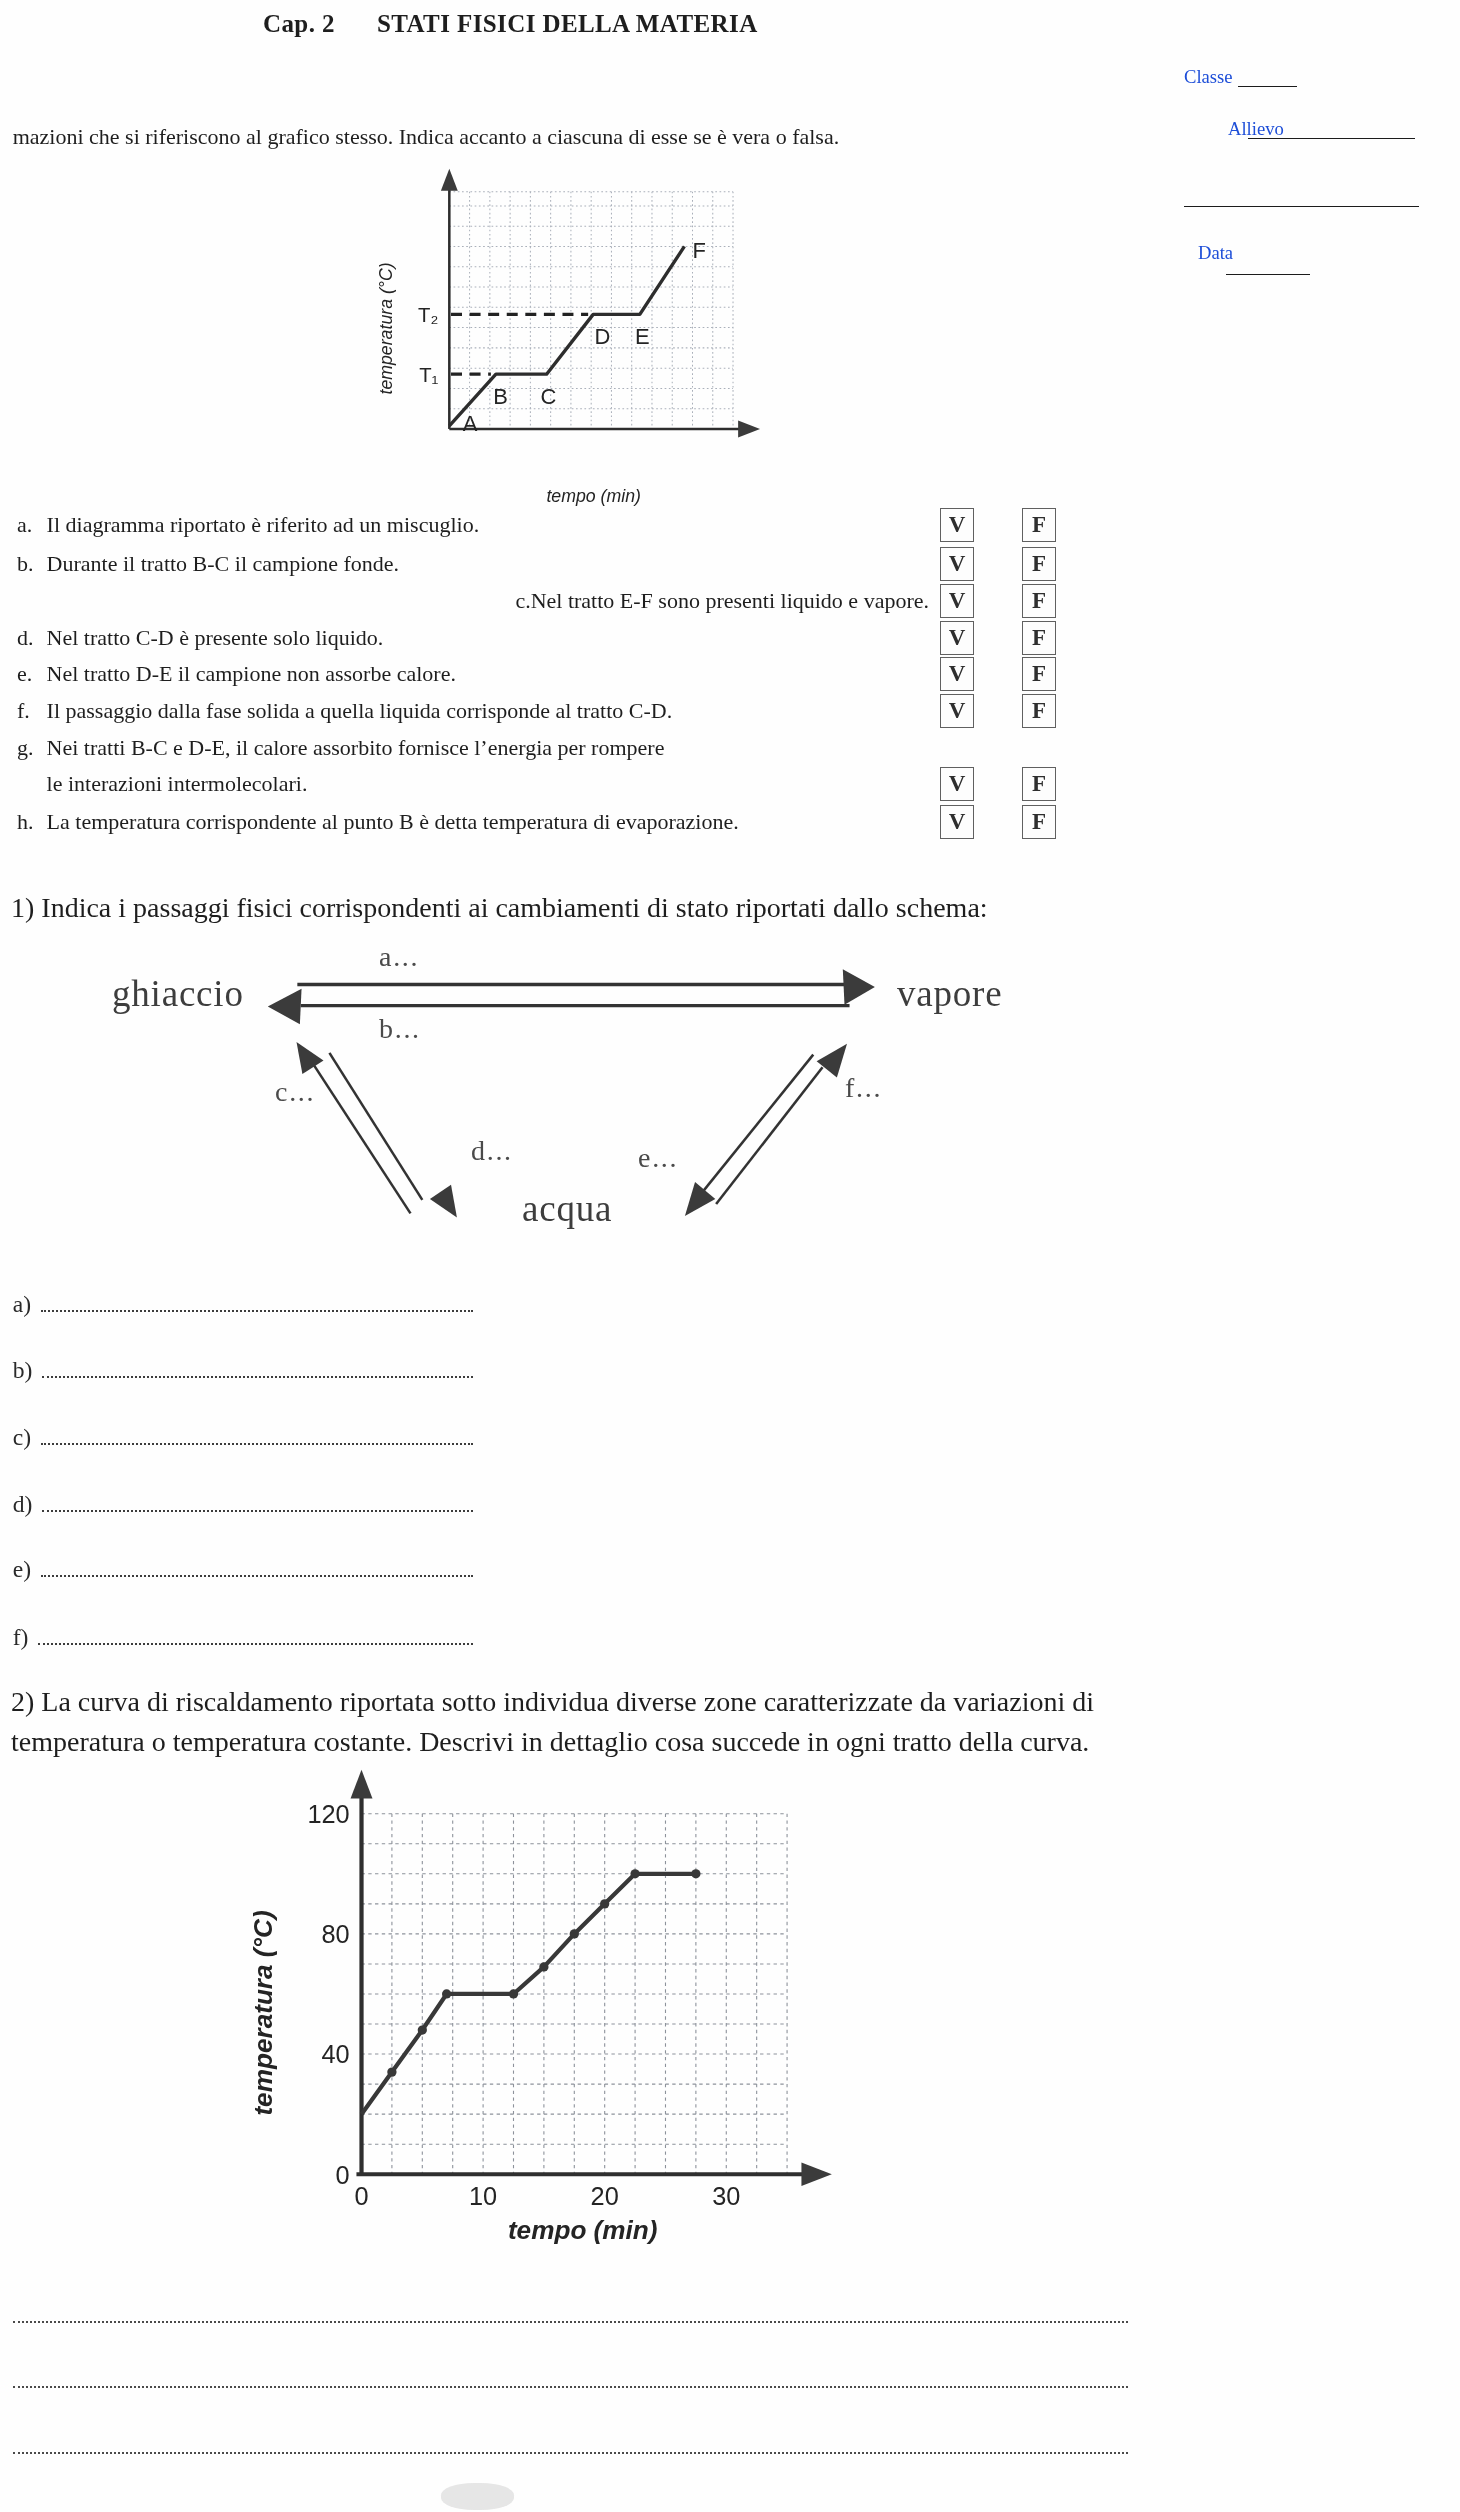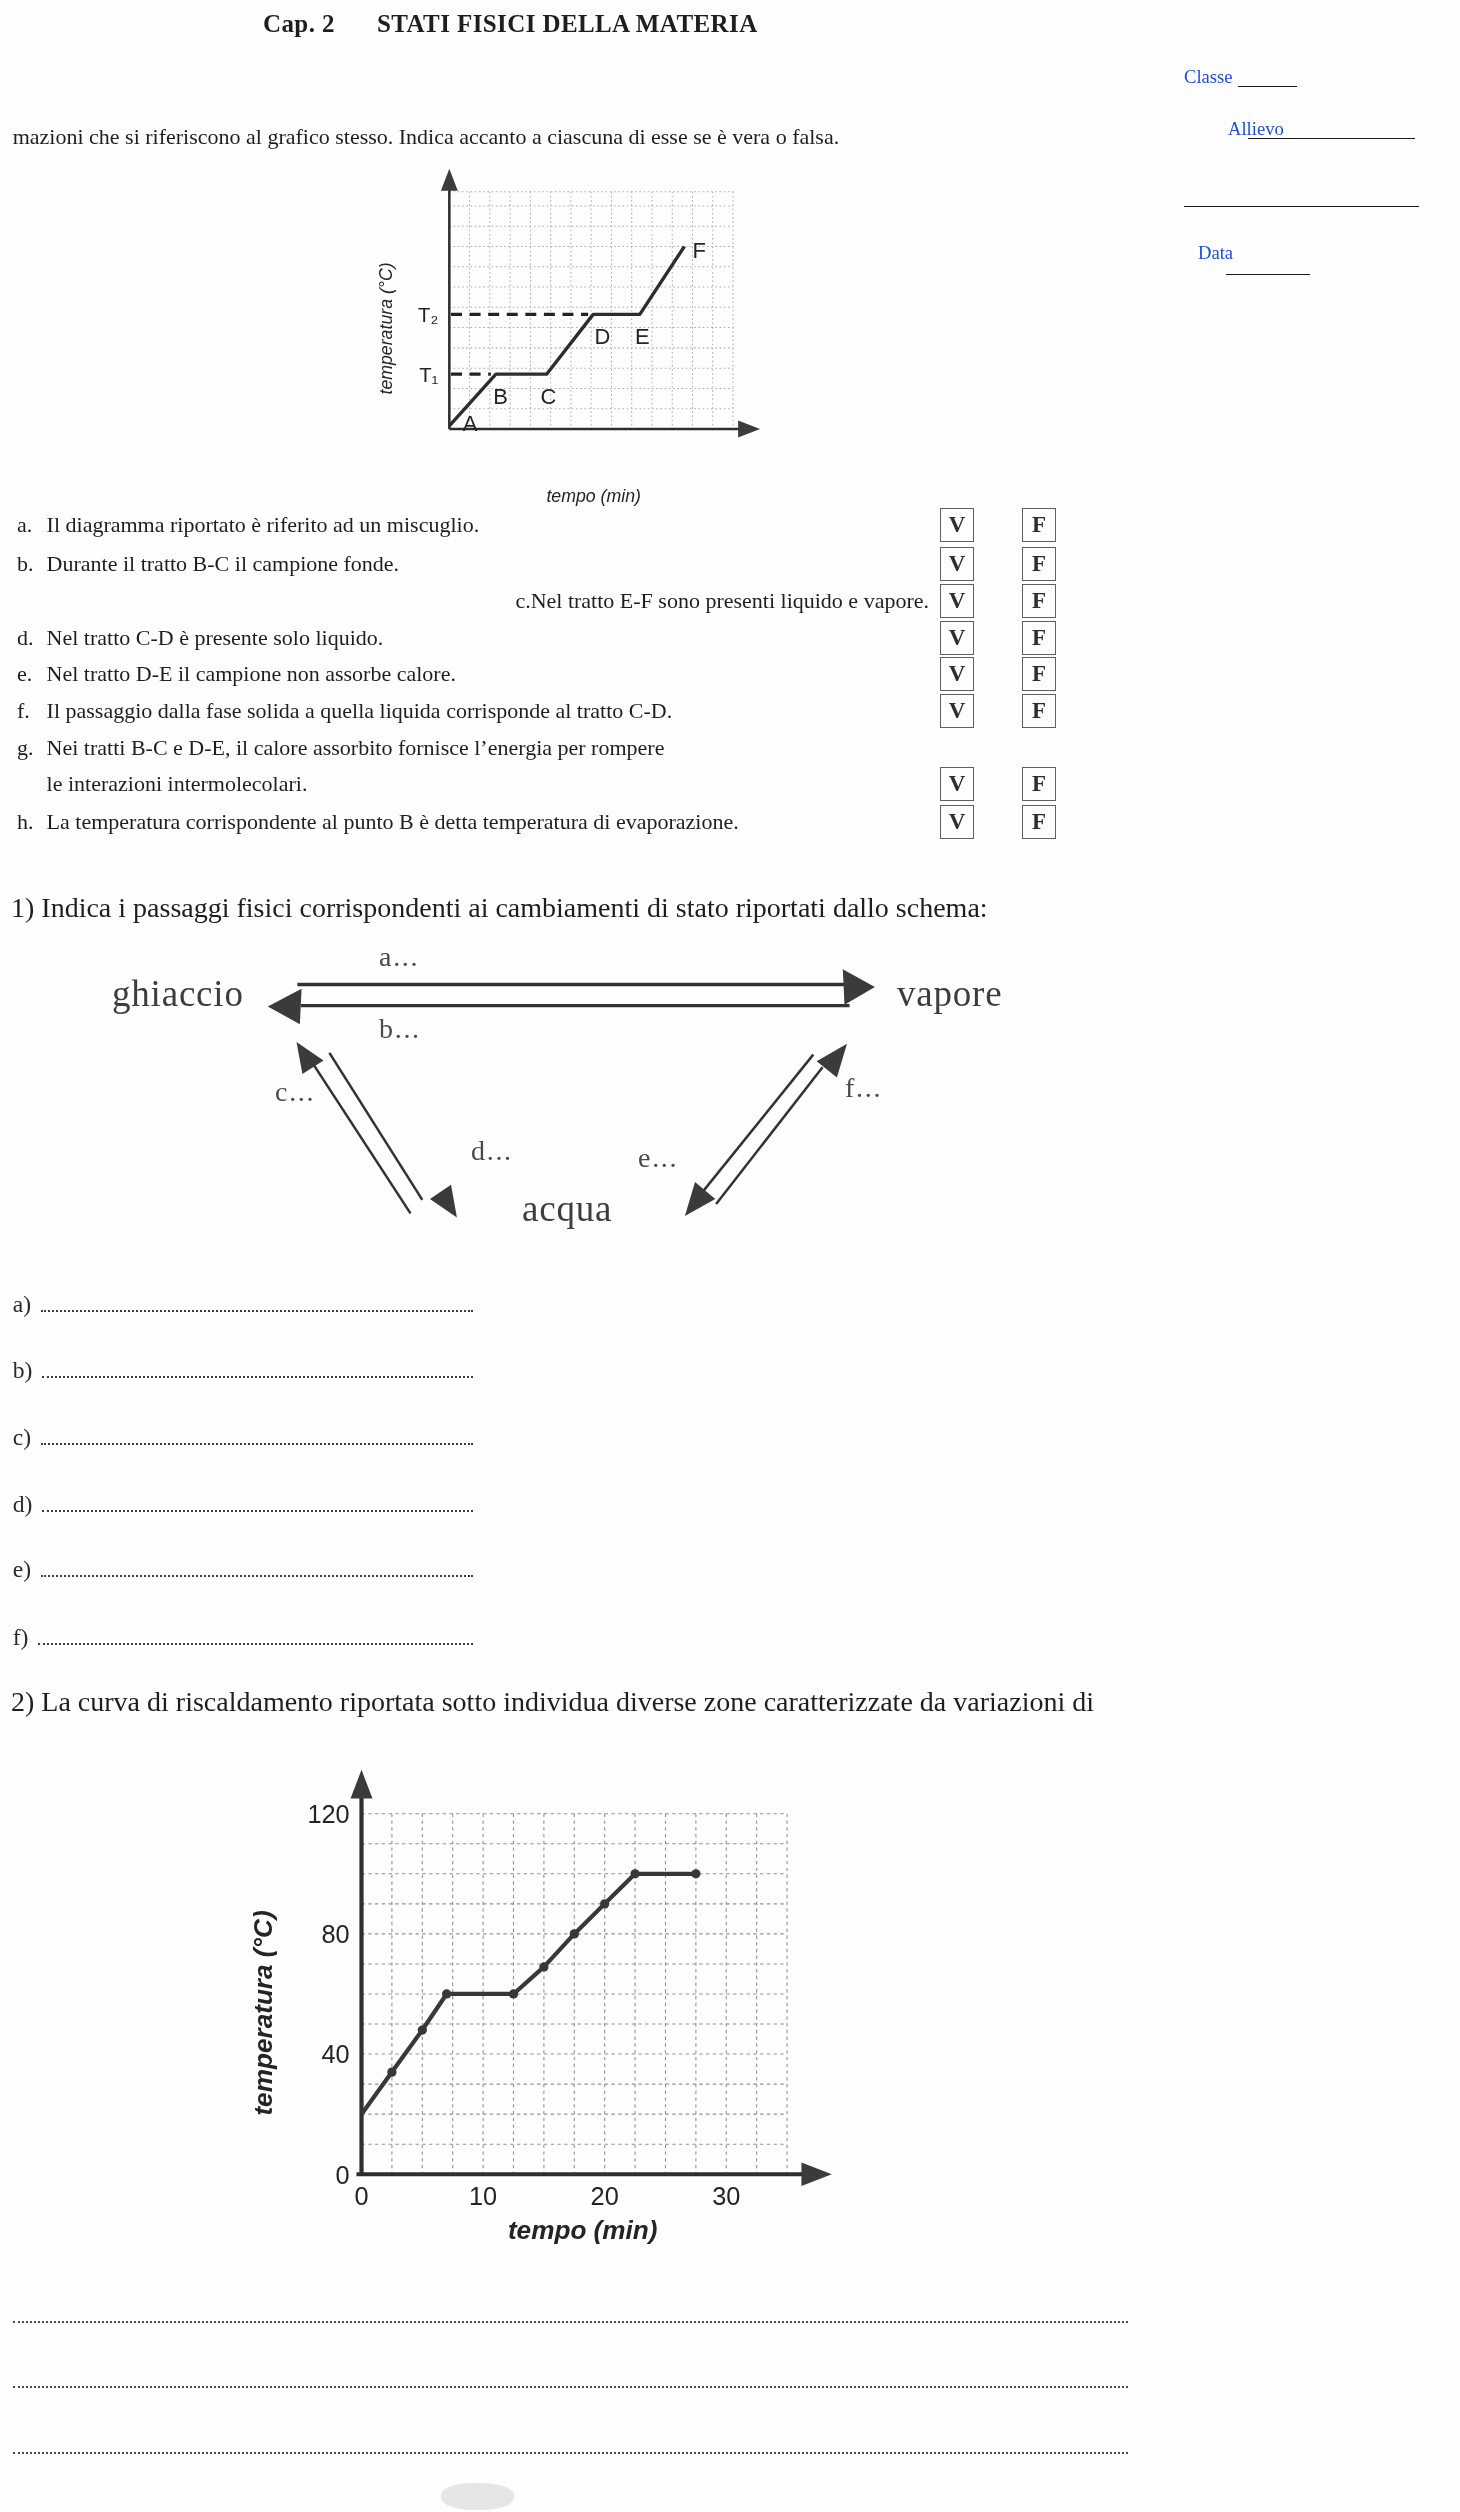--- a/index.html
+++ b/index.html
@@ -300,20 +300,21 @@
   <div class="ans" style="top:1550px;">
     <span>e)</span>
       <span class="dotline"></span>
   </div>
   <div class="ans" style="top:1618px;">
     <span>f)</span>
       <span class="dotline"></span>
   </div>
 
   <div class="abs heading" style="top:1682px;">2) La curva di riscaldamento riportata sotto individua diverse zone caratterizzate da variazioni di</div>
+  <div class="abs heading" style="top:1722px;">temperatura o temperatura costante. Descrivi in dettaglio cosa succede in ogni tratto della curva.</div>
 
   <div class="bline" style="top:2321px;"></div>
   <div class="bline" style="top:2386px;"></div>
   <div class="bline" style="top:2452px;"></div>
 
   <div class="smudge"></div>
 </div>
 
 
 </body></html>

